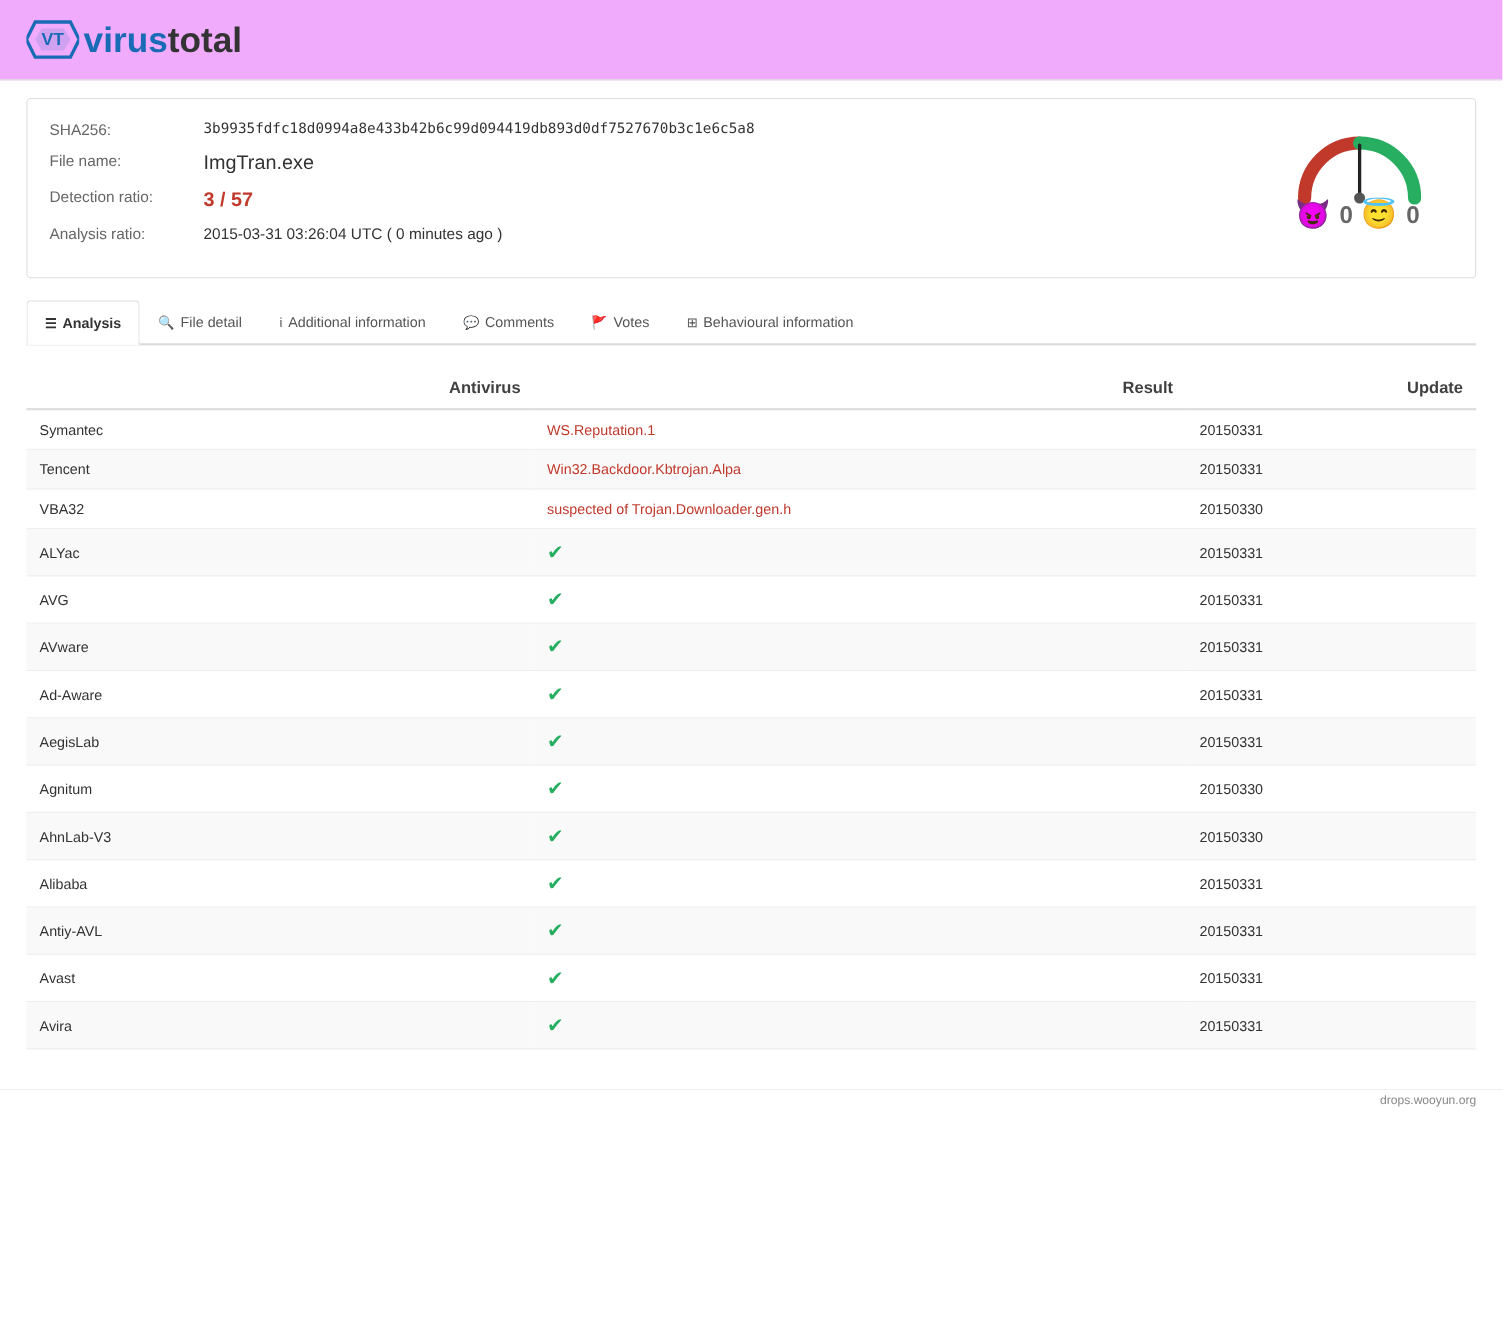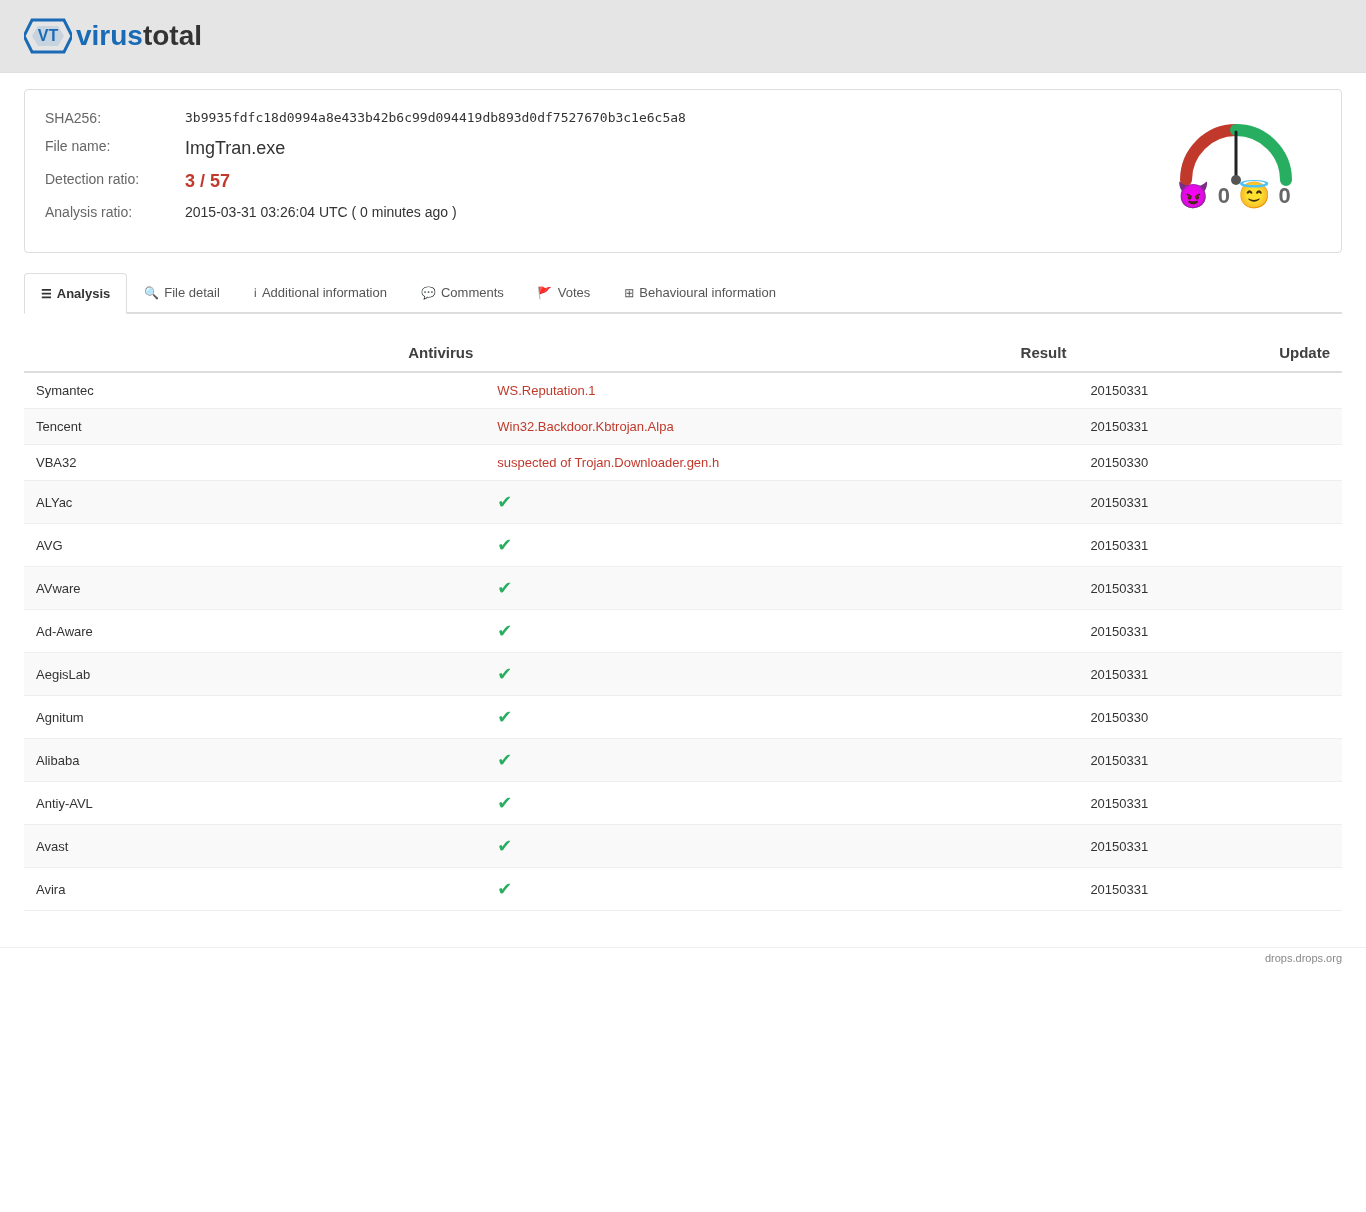--- a/index.html
+++ b/index.html
@@ -5,33 +5,33 @@
     * { box-sizing: border-box; margin: 0; padding: 0; }
     body {
       font-family: Arial, sans-serif;
       font-size: 14px;
       background: #fff;
       color: #333;
     }
     .header {
       padding: 16px 24px;
       border-bottom: 1px solid #e0e0e0;
-      background: #e5e5e5;
+      background: #f0abfc;
     }
     .logo {
       display: flex;
       align-items: center;
       gap: 4px;
     }
     .logo-icon {
       width: 48px;
       height: 40px;
     }
     .logo-text {
-      font-size: 28px;
+      font-size: 32px;
       font-weight: bold;
     }
     .logo-virus {
       color: #1a6bb5;
     }
     .logo-total {
       color: #333;
     }
     .main-content {
       padding: 16px 24px;
@@ -300,20 +300,25 @@
           <td>AegisLab</td>
           <td class="result-clean"><span style="color:#27ae60; font-size:18px;">✔</span></td>
           <td>20150331</td>
         </tr>
         <tr>
           <td>Agnitum</td>
           <td class="result-clean"><span style="color:#27ae60; font-size:18px;">✔</span></td>
           <td>20150330</td>
         </tr>
         <tr>
+          <td>AhnLab-V3</td>
+          <td class="result-clean"><span style="color:#27ae60; font-size:18px;">✔</span></td>
+          <td>20150330</td>
+        </tr>
+        <tr>
           <td>Alibaba</td>
           <td class="result-clean"><span style="color:#27ae60; font-size:18px;">✔</span></td>
           <td>20150331</td>
         </tr>
         <tr>
           <td>Antiy-AVL</td>
           <td class="result-clean"><span style="color:#27ae60; font-size:18px;">✔</span></td>
           <td>20150331</td>
         </tr>
         <tr>
@@ -325,14 +330,14 @@
           <td>Avira</td>
           <td class="result-clean"><span style="color:#27ae60; font-size:18px;">✔</span></td>
           <td>20150331</td>
         </tr>
       </tbody>
   </table>
 
 </div>
 
 <div class="footer-bar">
-  <span>drops.drops.org</span>
+  <span>drops.wooyun.org</span>
 </div>
 
 </body></html>

